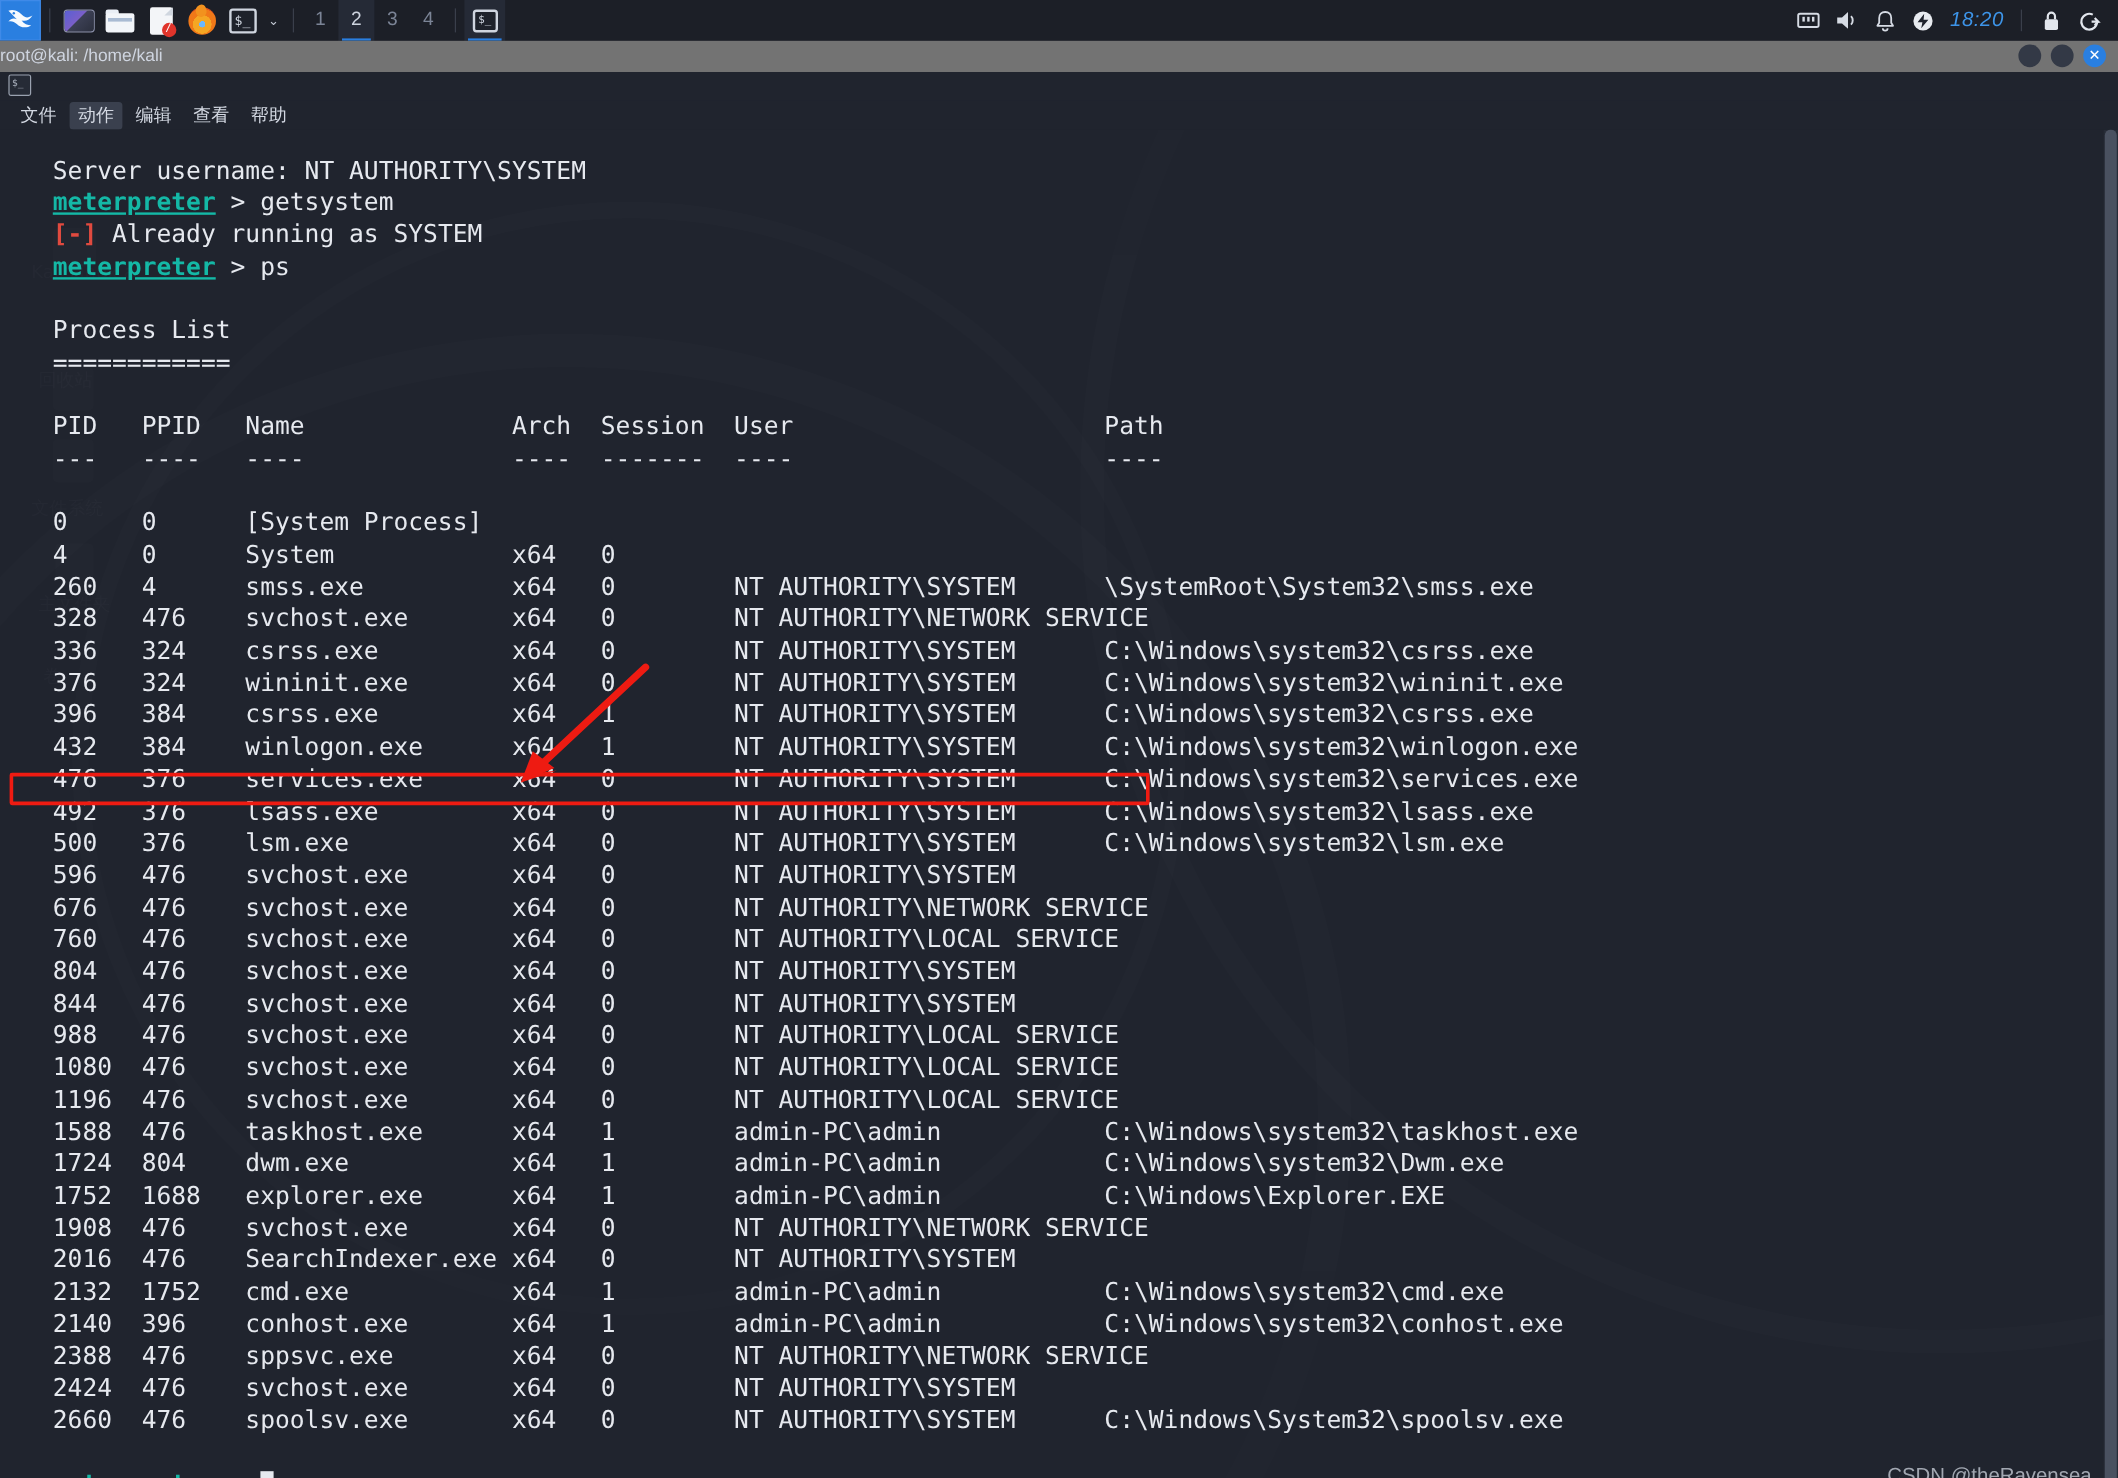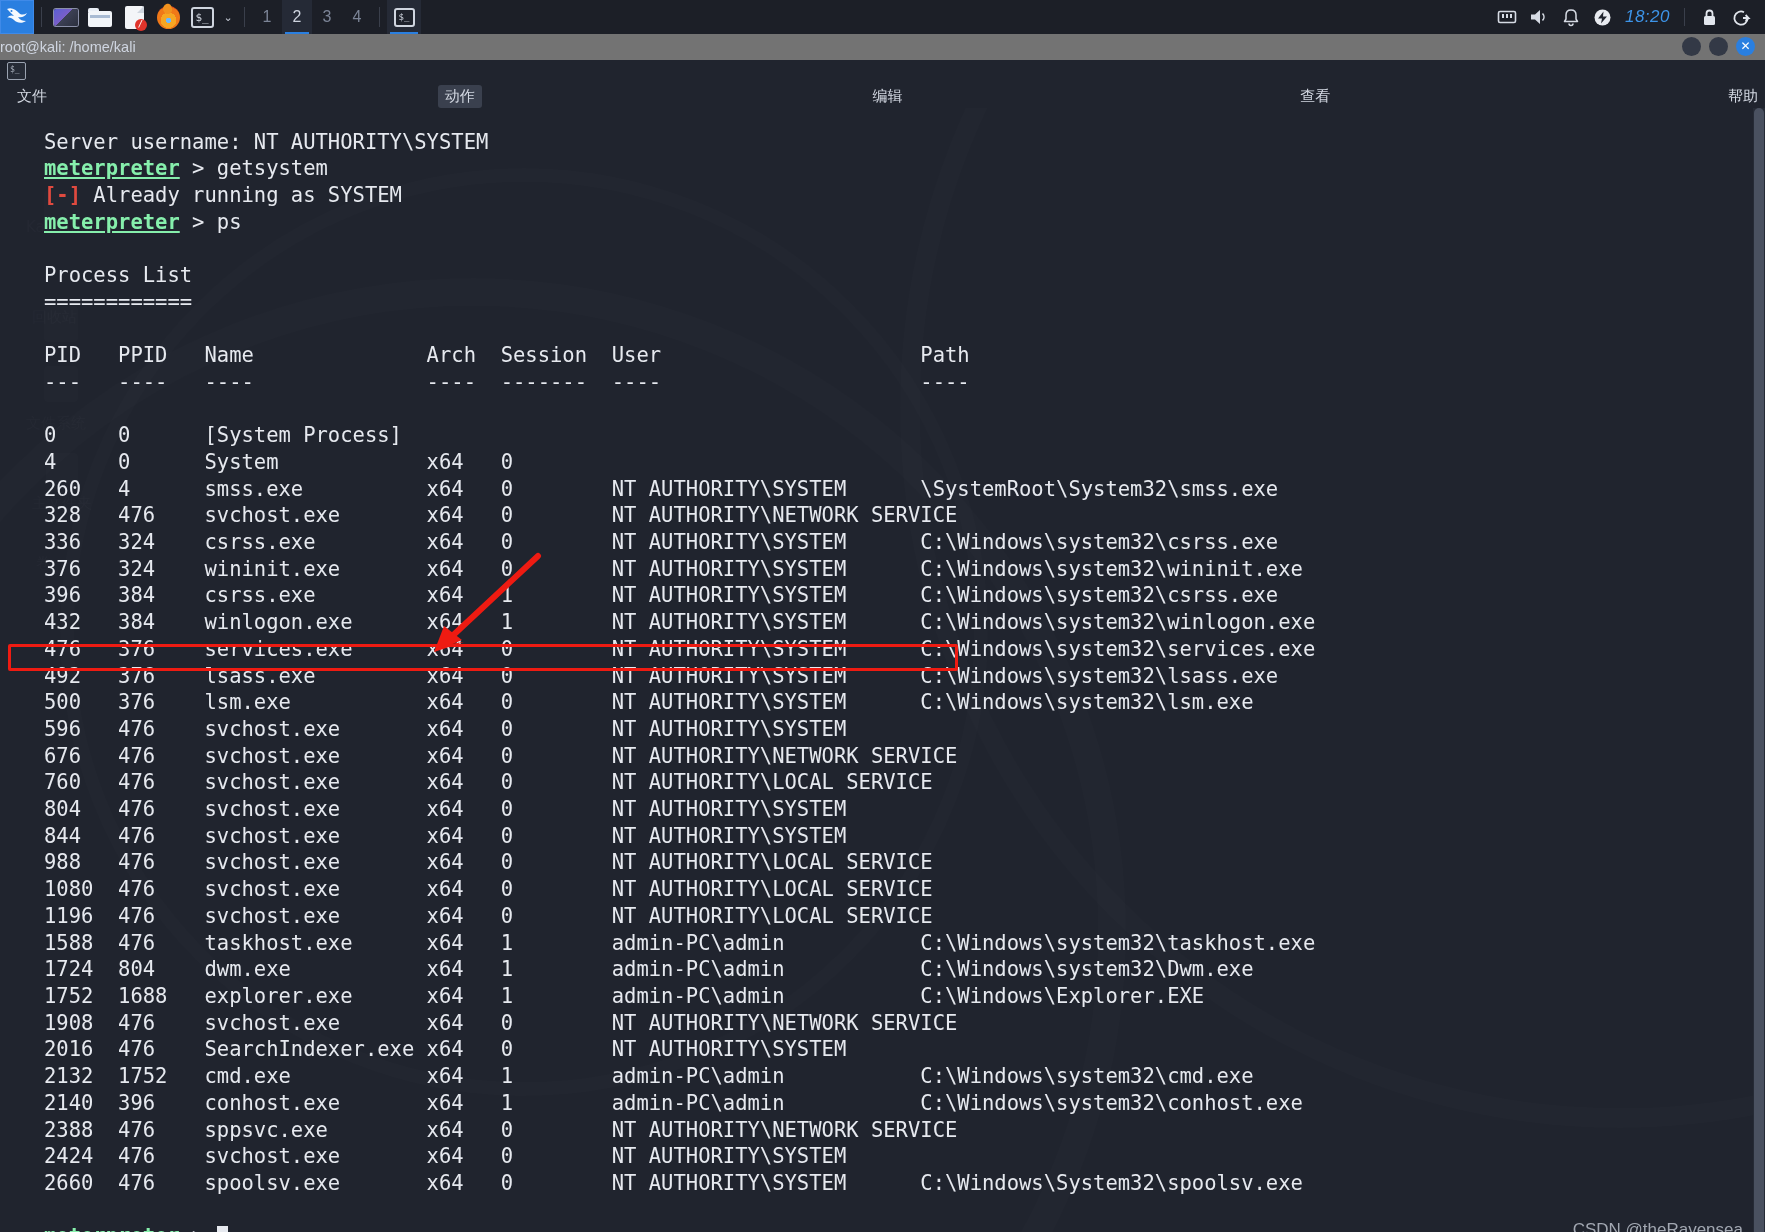--- a/index.html
+++ b/index.html
@@ -73,21 +73,21 @@
     color:#cfd5e0;font-size:14.5px;font-family:"Liberation Sans",sans-serif;
   }
   .wctl{position:absolute;right:10px;top:3px;display:flex;gap:8px;align-items:center;}
   .wbtn{width:19px;height:19px;border-radius:50%;background:#333946;}
   .wbtn.close{background:#2a7fe0;color:#fff;font-size:12px;line-height:19px;text-align:center;font-family:"Liberation Sans",sans-serif;}
   #tabrow{height:24px;position:relative;background:#20242e;}
   #tabrow .tabicon{
     position:absolute;left:7px;top:2px;width:19px;height:18px;border:1px solid #9aa2b0;border-radius:2px;
     background:#262b36;color:#aab1bd;font-size:8px;line-height:14px;padding-left:2px;box-sizing:border-box;
   }
-  #menubar{height:24px;display:flex;align-items:center;padding-left:10px;gap:4px;justify-content:space-between;}
+  #menubar{height:24px;display:flex;align-items:center;padding-left:10px;gap:4px;}
   .menu-item{
     color:#d3d8e2;font-size:15px;font-family:"DejaVu Sans","Liberation Sans",sans-serif;
     padding:2px 7px;border-radius:3px;
   }
   .menu-item.hover{background:#3a404e;}
 
   
   #term{
     position:relative;width:1765px;height:1146px;
     background:#20242e;
@@ -101,21 +101,21 @@
   #term .wp .ico{position:absolute;background:rgba(255,255,255,0.025);border-radius:4px;}
 
   #screen{
     position:absolute;left:8px;top:0;right:0;bottom:0;
     color:#e6e9ef;font-size:20.5px;line-height:26.7px;
     font-family:"DejaVu Sans Mono","Liberation Mono",monospace;
     white-space:pre;
     letter-spacing:0px;
     margin-left:36px;
   }
-  .ul{text-decoration:underline;font-weight:bold;color:#86efac;}
+  .ul{text-decoration:underline;font-weight:bold;color:#14b8a6;}
   .red{color:#e04a3f;font-weight:bold;}
   #cursor{display:inline-block;width:11px;height:21px;background:#e6e9ef;vertical-align:-4px;}
 
   #hl-rect{
     position:absolute;left:8px;top:608px;width:950px;height:27px;
     border:3px solid #ee1b12;border-radius:2px;box-sizing:border-box;
     pointer-events:none;
   }
   #arrow{position:absolute;left:420px;top:440px;width:130px;height:110px;pointer-events:none;}
   #watermark{

